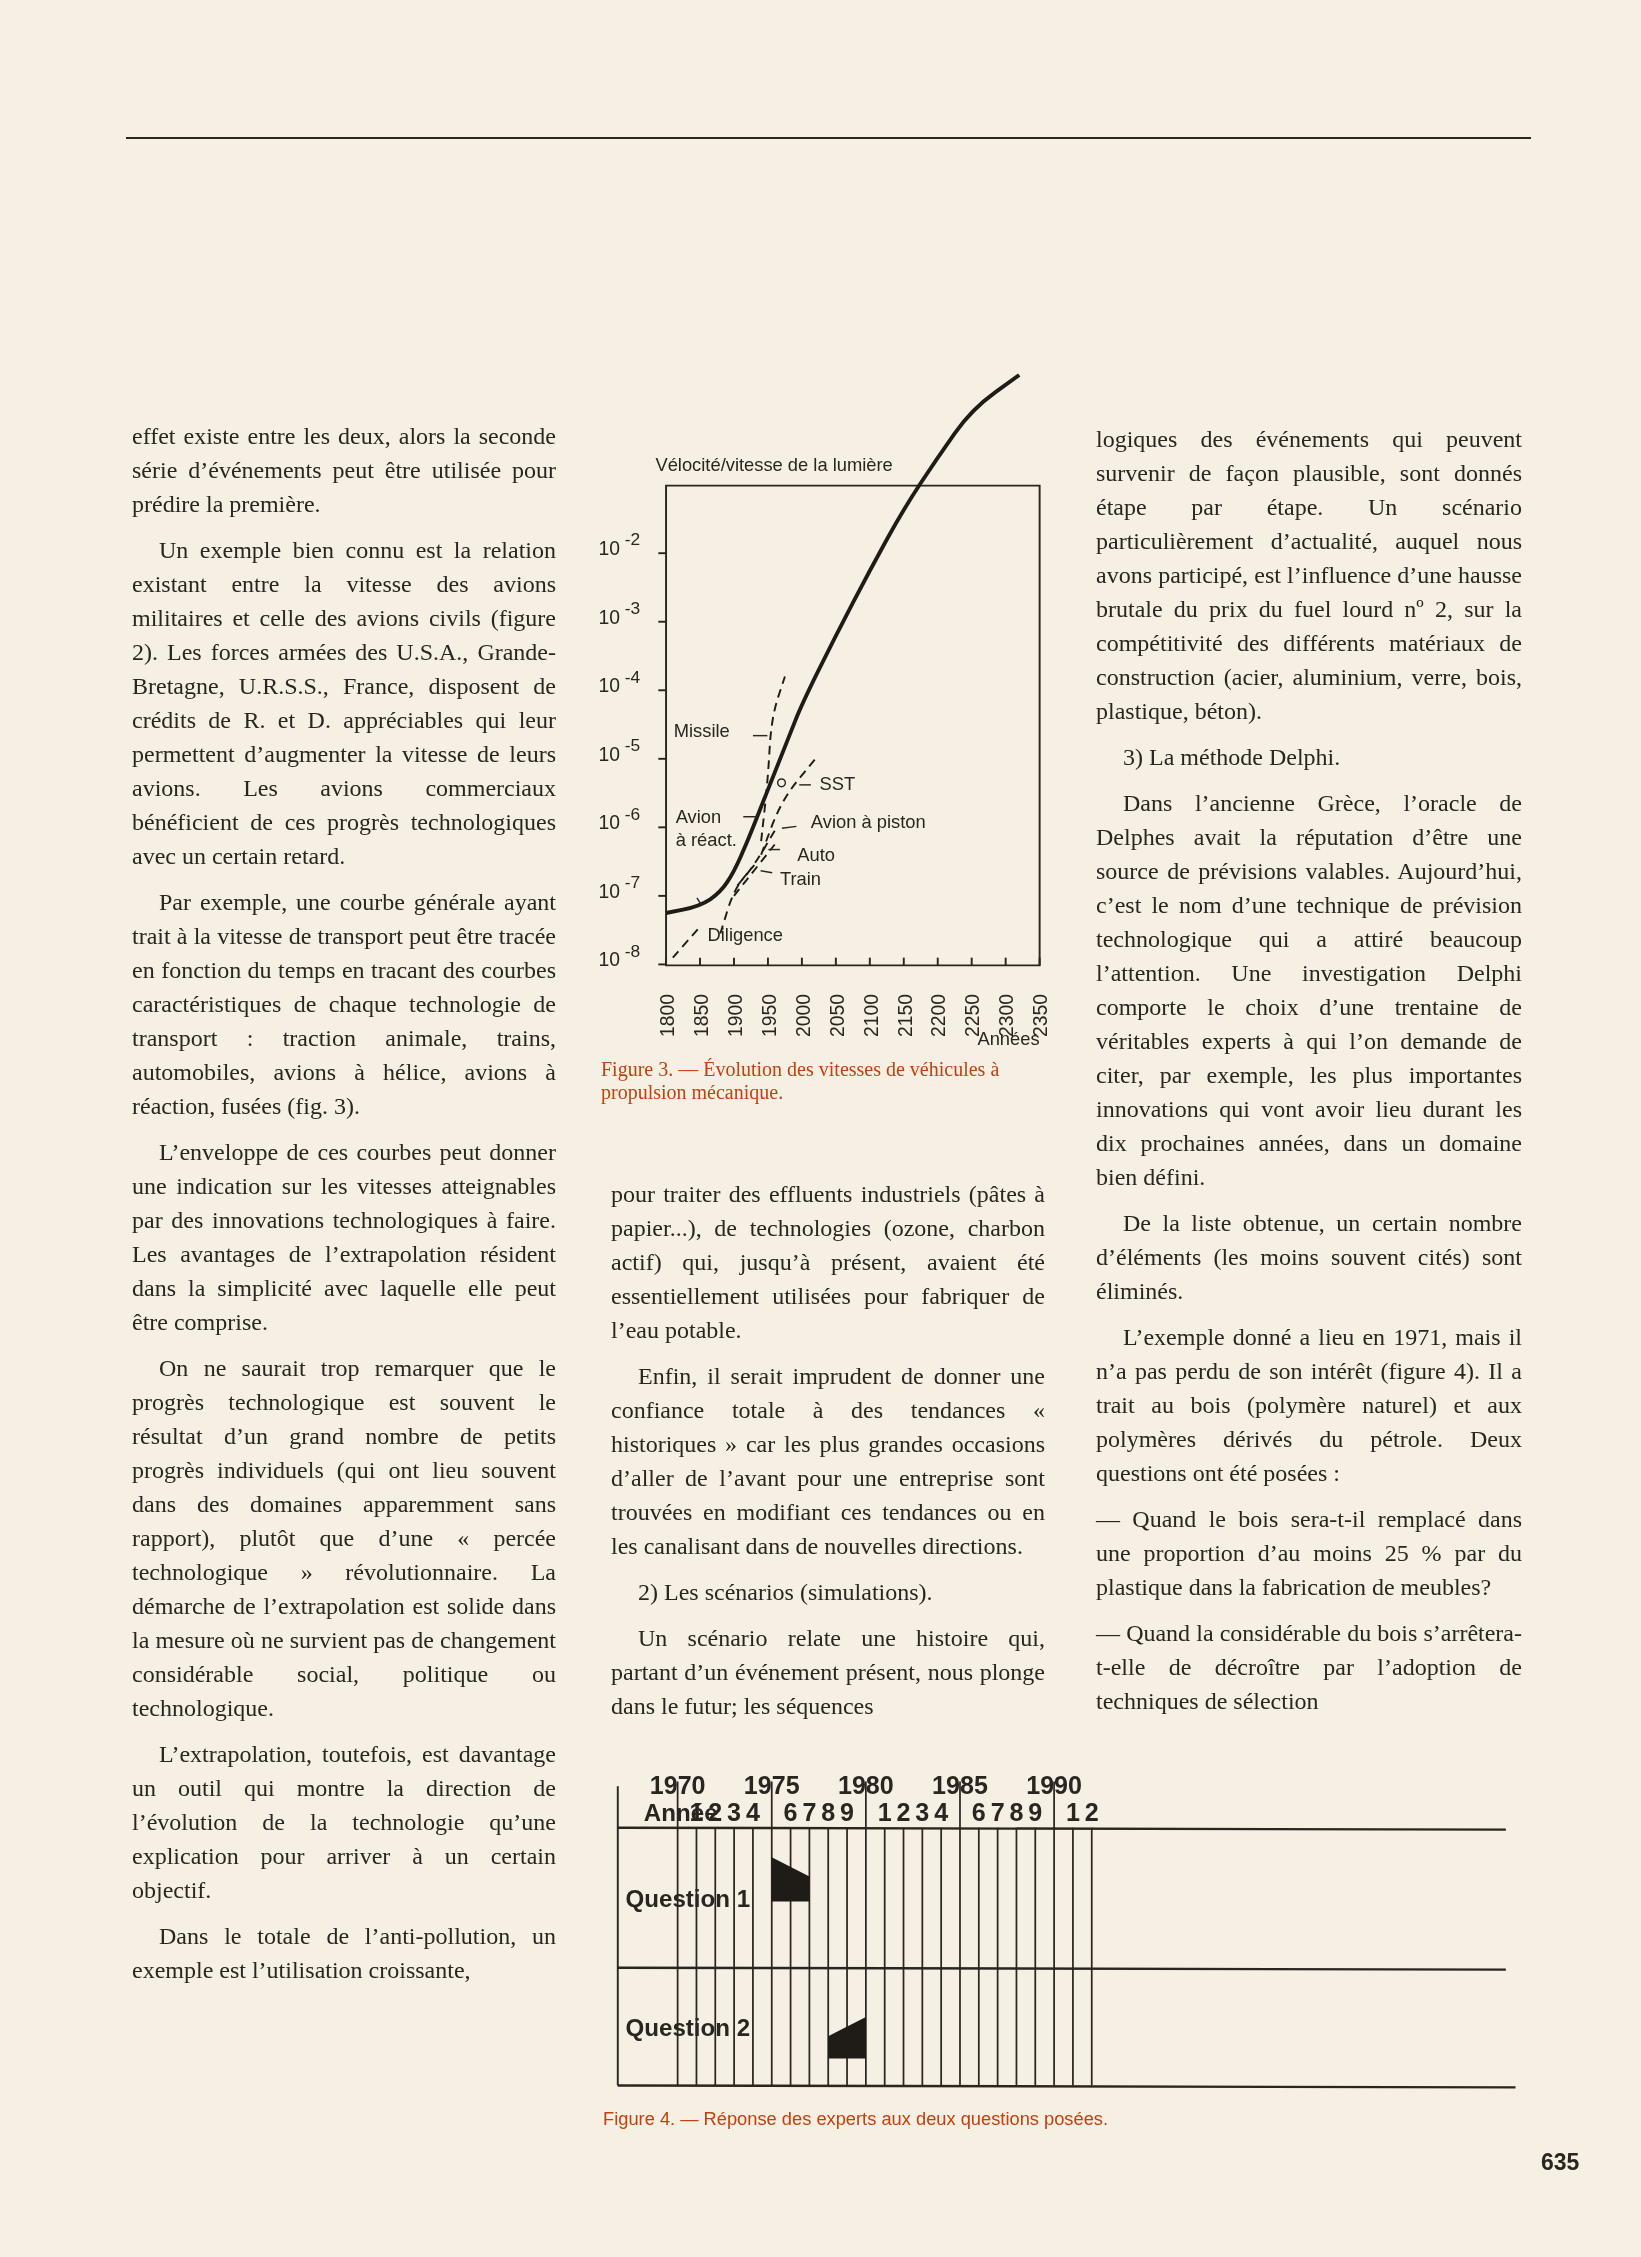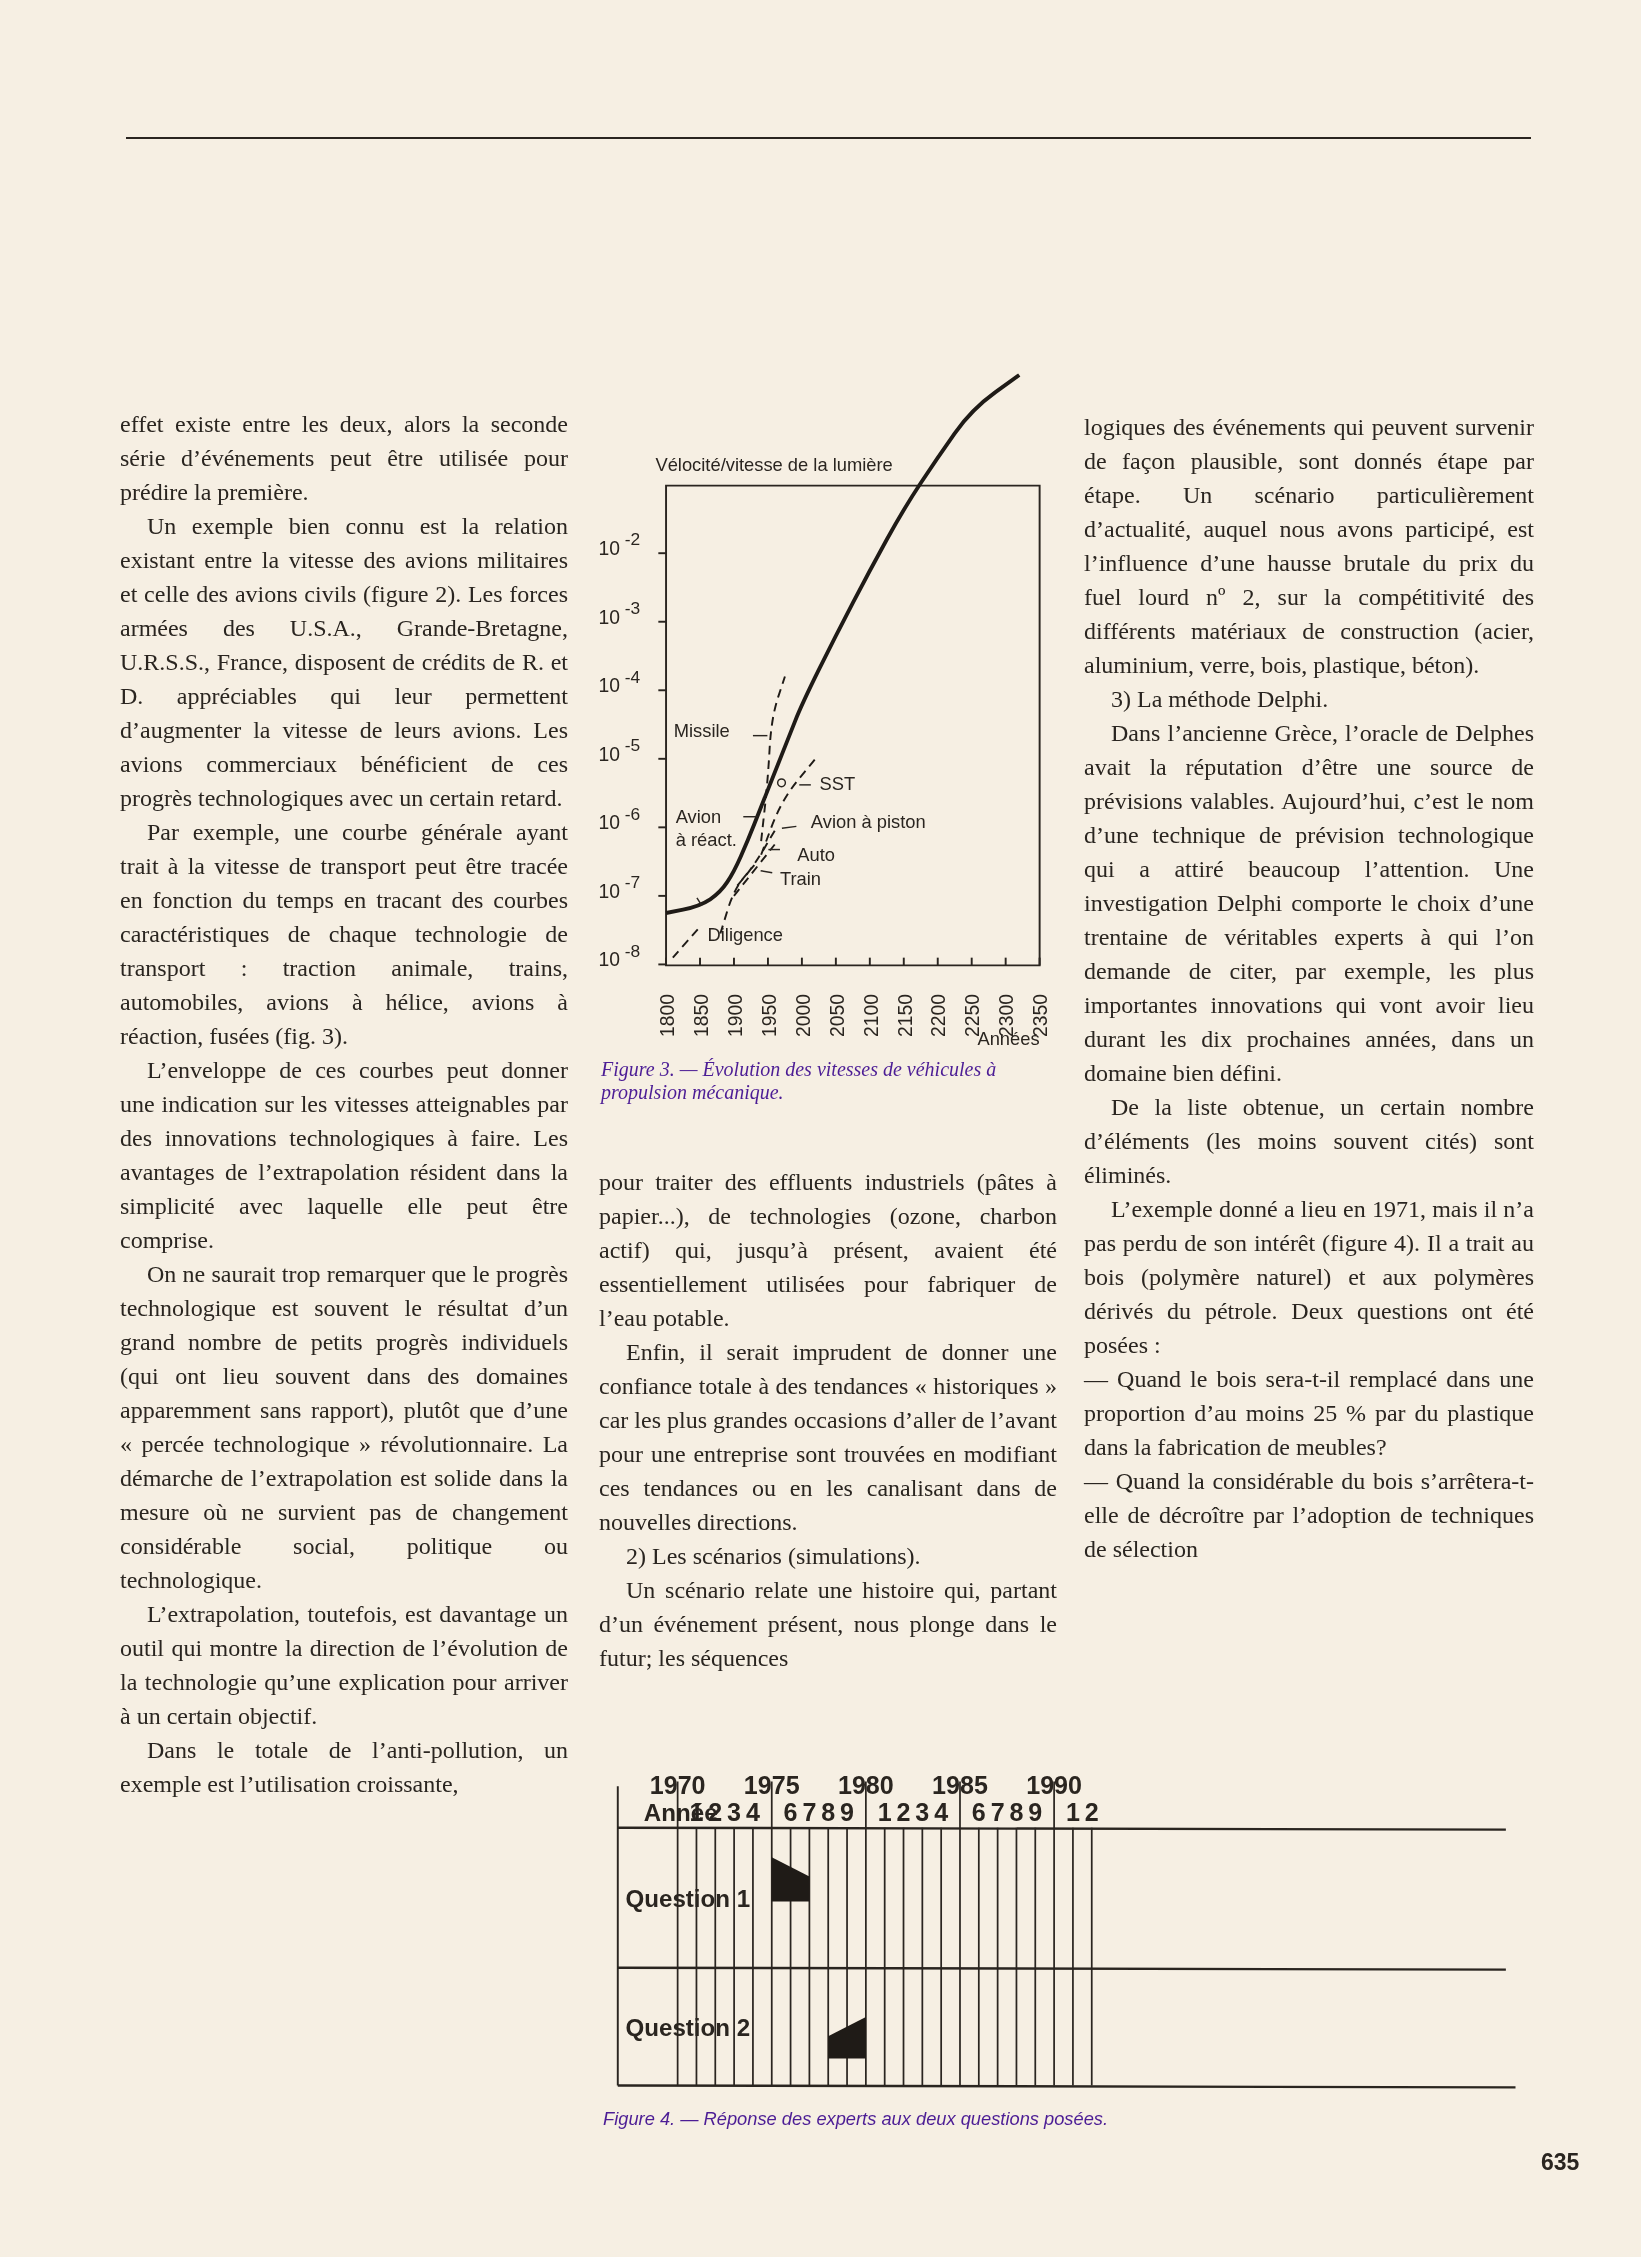--- a/index.html
+++ b/index.html
@@ -4,27 +4,27 @@
 <style>
   html, body { margin: 0; padding: 0; }
   body {
     width: 1641px; height: 2257px; position: relative; overflow: hidden;
     background: #f6efe3;
     font-family: "Liberation Serif", "DejaVu Serif", serif;
     color: #2a2520;
   }
   .rule { position: absolute; left: 126px; top: 137px; width: 1405px; height: 1.9px; background: #2a2520; }
   .col { position: absolute; font-size: 24px; line-height: 34px; text-align: justify; }
-  .col p { margin: 0; }
+  .col p { margin: 12px; }
   .col p.ind { text-indent: 27px; }
   .col p.noind { text-indent: 0; }
   #col1 { left: 120px; top: 407px; width: 448px; }
   #col2 { left: 599px; top: 1165px; width: 458px; }
   #col3 { left: 1084px; top: 410px; width: 450px; }
-  .cap { position: absolute; font-style: italic; font-size: 20px; line-height: 23px; color: #4c1d95; }
+  .cap { position: absolute; font-size: 20px; line-height: 23px; color: #c2410c; }
   #fig3cap { left: 601px; top: 1058px; width: 454px; }
   #fig4cap { left: 603px; top: 2107px; width: 676px; font-size: 18.3px; font-family: "Liberation Sans Narrow", "Liberation Sans", sans-serif; }
   .pageno { position: absolute; left: 1541px; top: 2149px; font-family: "Liberation Sans", sans-serif; font-weight: bold; font-size: 23px; }
   svg text { font-family: "Liberation Sans", "DejaVu Sans", sans-serif; fill: #2a2520; }
 </style>
 </head>
 <body>
 
 <div class="rule"></div>
 

